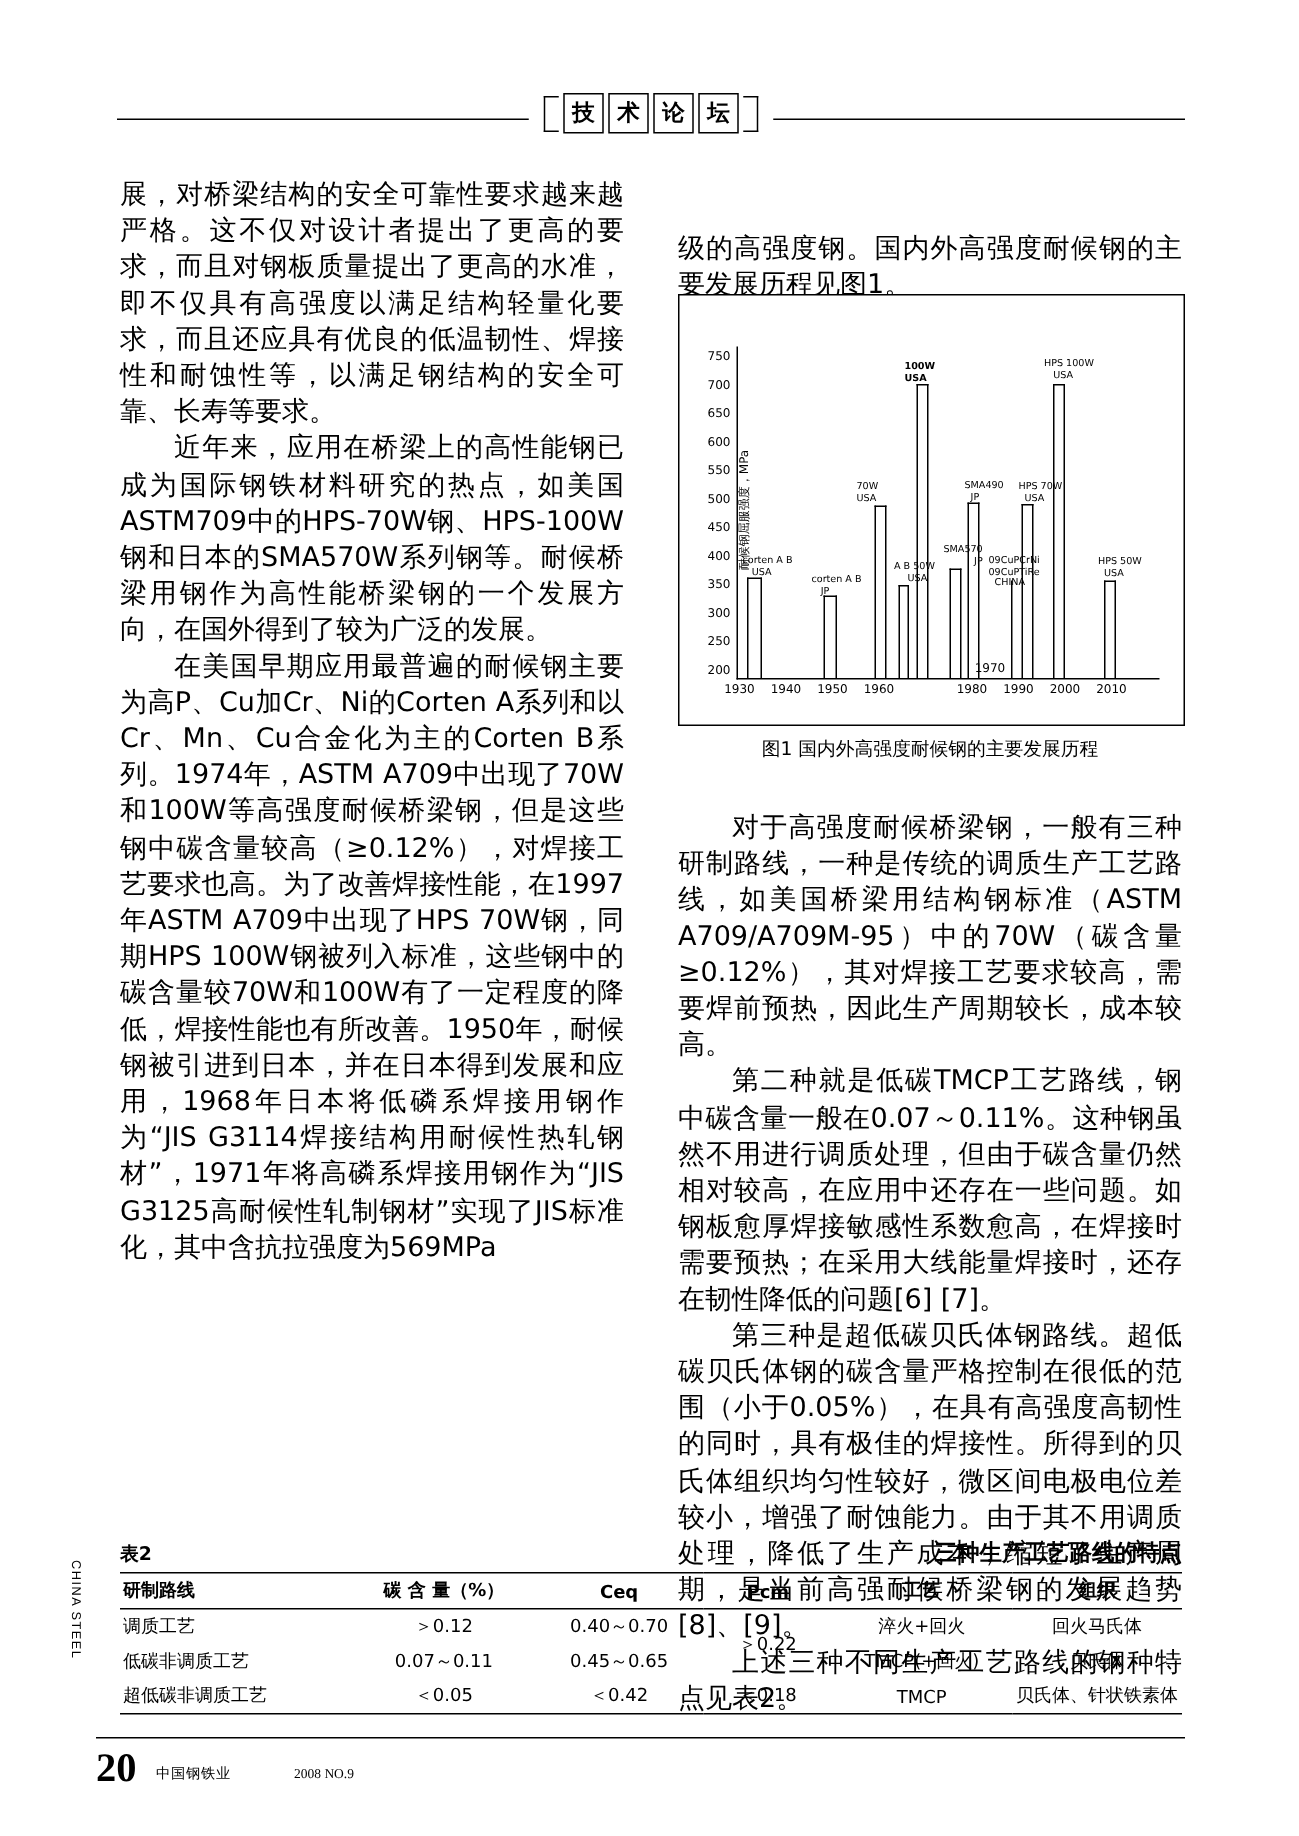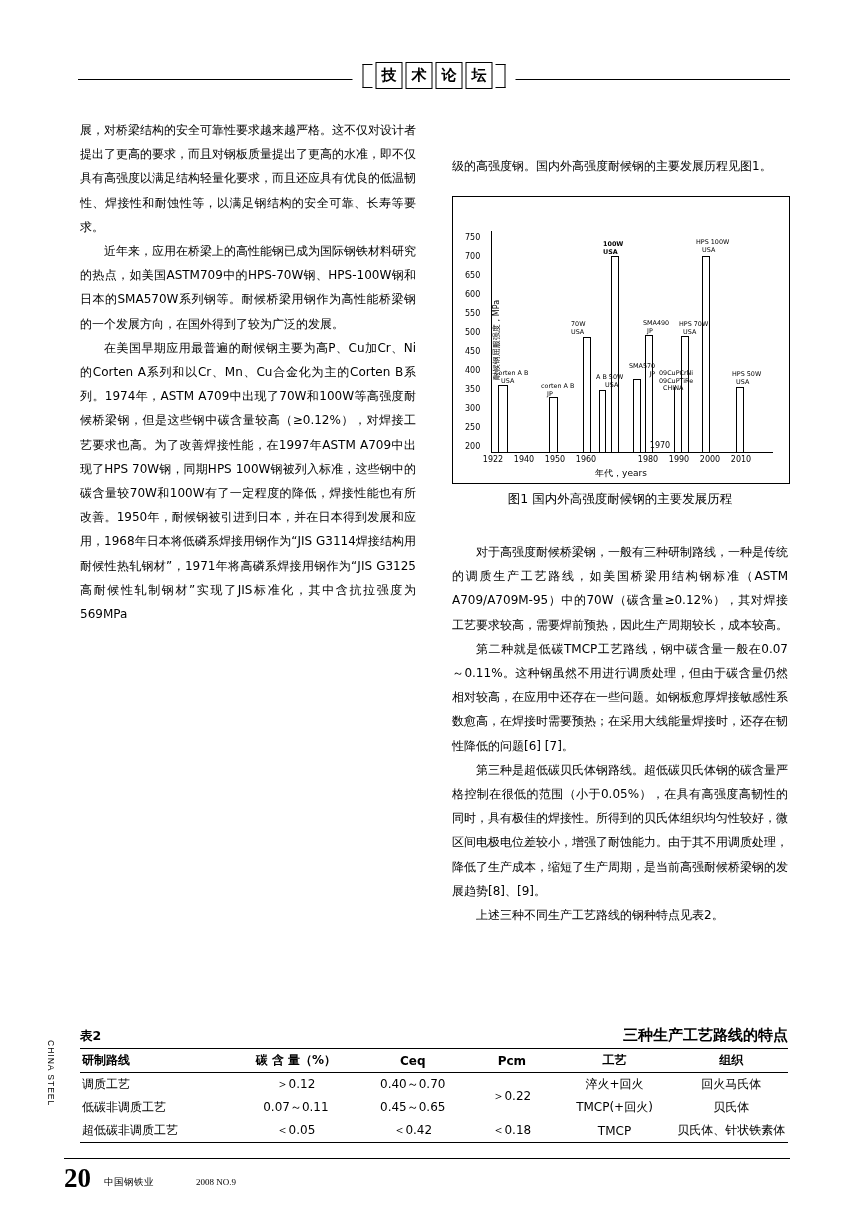--- a/index.html
+++ b/index.html
@@ -61,21 +61,21 @@
     display: flex;
     align-items: center;
     justify-content: center;
     font-family: "DejaVu Sans", sans-serif;
   }
 
   
   .col {
     position: absolute;
     width: 336px;
-    font-size: 12px;
+    font-size: 18px;
     line-height: 24.2px;
     text-align: justify;
     text-justify: inter-ideograph;
   }
   .col.left { left: 80px; top: 118px; }
   .col.right { left: 452px; top: 118px; margin-top: 36px; }
   .col p { margin: 0; text-indent: 2em; }
   .col p.noind { text-indent: 0; }
 
   
@@ -103,21 +103,21 @@
     top: 50%;
     transform: translateY(-50%) rotate(-90deg);
     transform-origin: center;
     font-size: 8px;
     white-space: nowrap;
   }
   .axis-line { position: absolute; background: #000; }
   .ytick {
     position: absolute;
     font-size: 8px;
-    text-align: left;
+    text-align: right;
     width: 22px;
   }
   .xtick {
     position: absolute;
     font-size: 8px;
     text-align: center;
     width: 32px;
   }
   .xlab {
     position: absolute;
@@ -259,21 +259,21 @@
       <div class="ytick" style="left:12px; top:150px;">450</div>
       <div class="ytick" style="left:12px; top:169px;">400</div>
       <div class="ytick" style="left:12px; top:188px;">350</div>
       <div class="ytick" style="left:12px; top:207px;">300</div>
       <div class="ytick" style="left:12px; top:226px;">250</div>
       <div class="ytick" style="left:12px; top:245px;">200</div>
 
       <div class="axis-line" style="left:38px; top:34px; width:1px; height:222px;"></div>
       <div class="axis-line" style="left:38px; top:255px; width:282px; height:1px;"></div>
 
-      <div class="xtick" style="left:24px; top:258px;">1922</div>
+      <div class="xtick" style="left:24px; top:258px;">1930</div>
       <div class="xtick" style="left:55px; top:258px;">1940</div>
       <div class="xtick" style="left:86px; top:258px;">1950</div>
       <div class="xtick" style="left:117px; top:258px;">1960</div>
       <div class="xtick" style="left:148px; top:244px;margin-left:43px;">1970</div>
       <div class="xtick" style="left:179px; top:258px;">1980</div>
       <div class="xtick" style="left:210px; top:258px;">1990</div>
       <div class="xtick" style="left:241px; top:258px;">2000</div>
       <div class="xtick" style="left:272px; top:258px;">2010</div>
 
       <div class="bar" style="left:45px;  top:188px; height:67px;"></div>
@@ -335,21 +335,20 @@
       <div class="note" style="left:226px; top:124px;">HPS 70W
   USA</div>
       <div class="note" style="left:206px; top:173px;">09CuPCrNi
 09CuPTiRe
   CHINA</div>
       <div class="note" style="left:243px; top:42px;">HPS 100W
    USA</div>
       <div class="note" style="left:279px; top:174px;">HPS 50W
   USA</div>
 
-      <div class="xlab">年代，years</div>
     </div>
     <div class="figcap">图1  国内外高强度耐候钢的主要发展历程</div>
   </div>
 
   <div class="col" style="left:452px; top:540px; width:336px;">
     <p>对于高强度耐候桥梁钢，一般有三种研制路线，一种是传统的调质生产工艺路线，如美国桥梁用结构钢标准（ASTM A709/A709M-95）中的70W（碳含量≥0.12%），其对焊接工艺要求较高，需要焊前预热，因此生产周期较长，成本较高。</p>
     <p>第二种就是低碳TMCP工艺路线，钢中碳含量一般在0.07～0.11%。这种钢虽然不用进行调质处理，但由于碳含量仍然相对较高，在应用中还存在一些问题。如钢板愈厚焊接敏感性系数愈高，在焊接时需要预热；在采用大线能量焊接时，还存在韧性降低的问题[6] [7]。</p>
     <p>第三种是超低碳贝氏体钢路线。超低碳贝氏体钢的碳含量严格控制在很低的范围（小于0.05%），在具有高强度高韧性的同时，具有极佳的焊接性。所得到的贝氏体组织均匀性较好，微区间电极电位差较小，增强了耐蚀能力。由于其不用调质处理，降低了生产成本，缩短了生产周期，是当前高强耐候桥梁钢的发展趋势[8]、[9]。</p>
     <p>上述三种不同生产工艺路线的钢种特点见表2。</p>
   </div>

